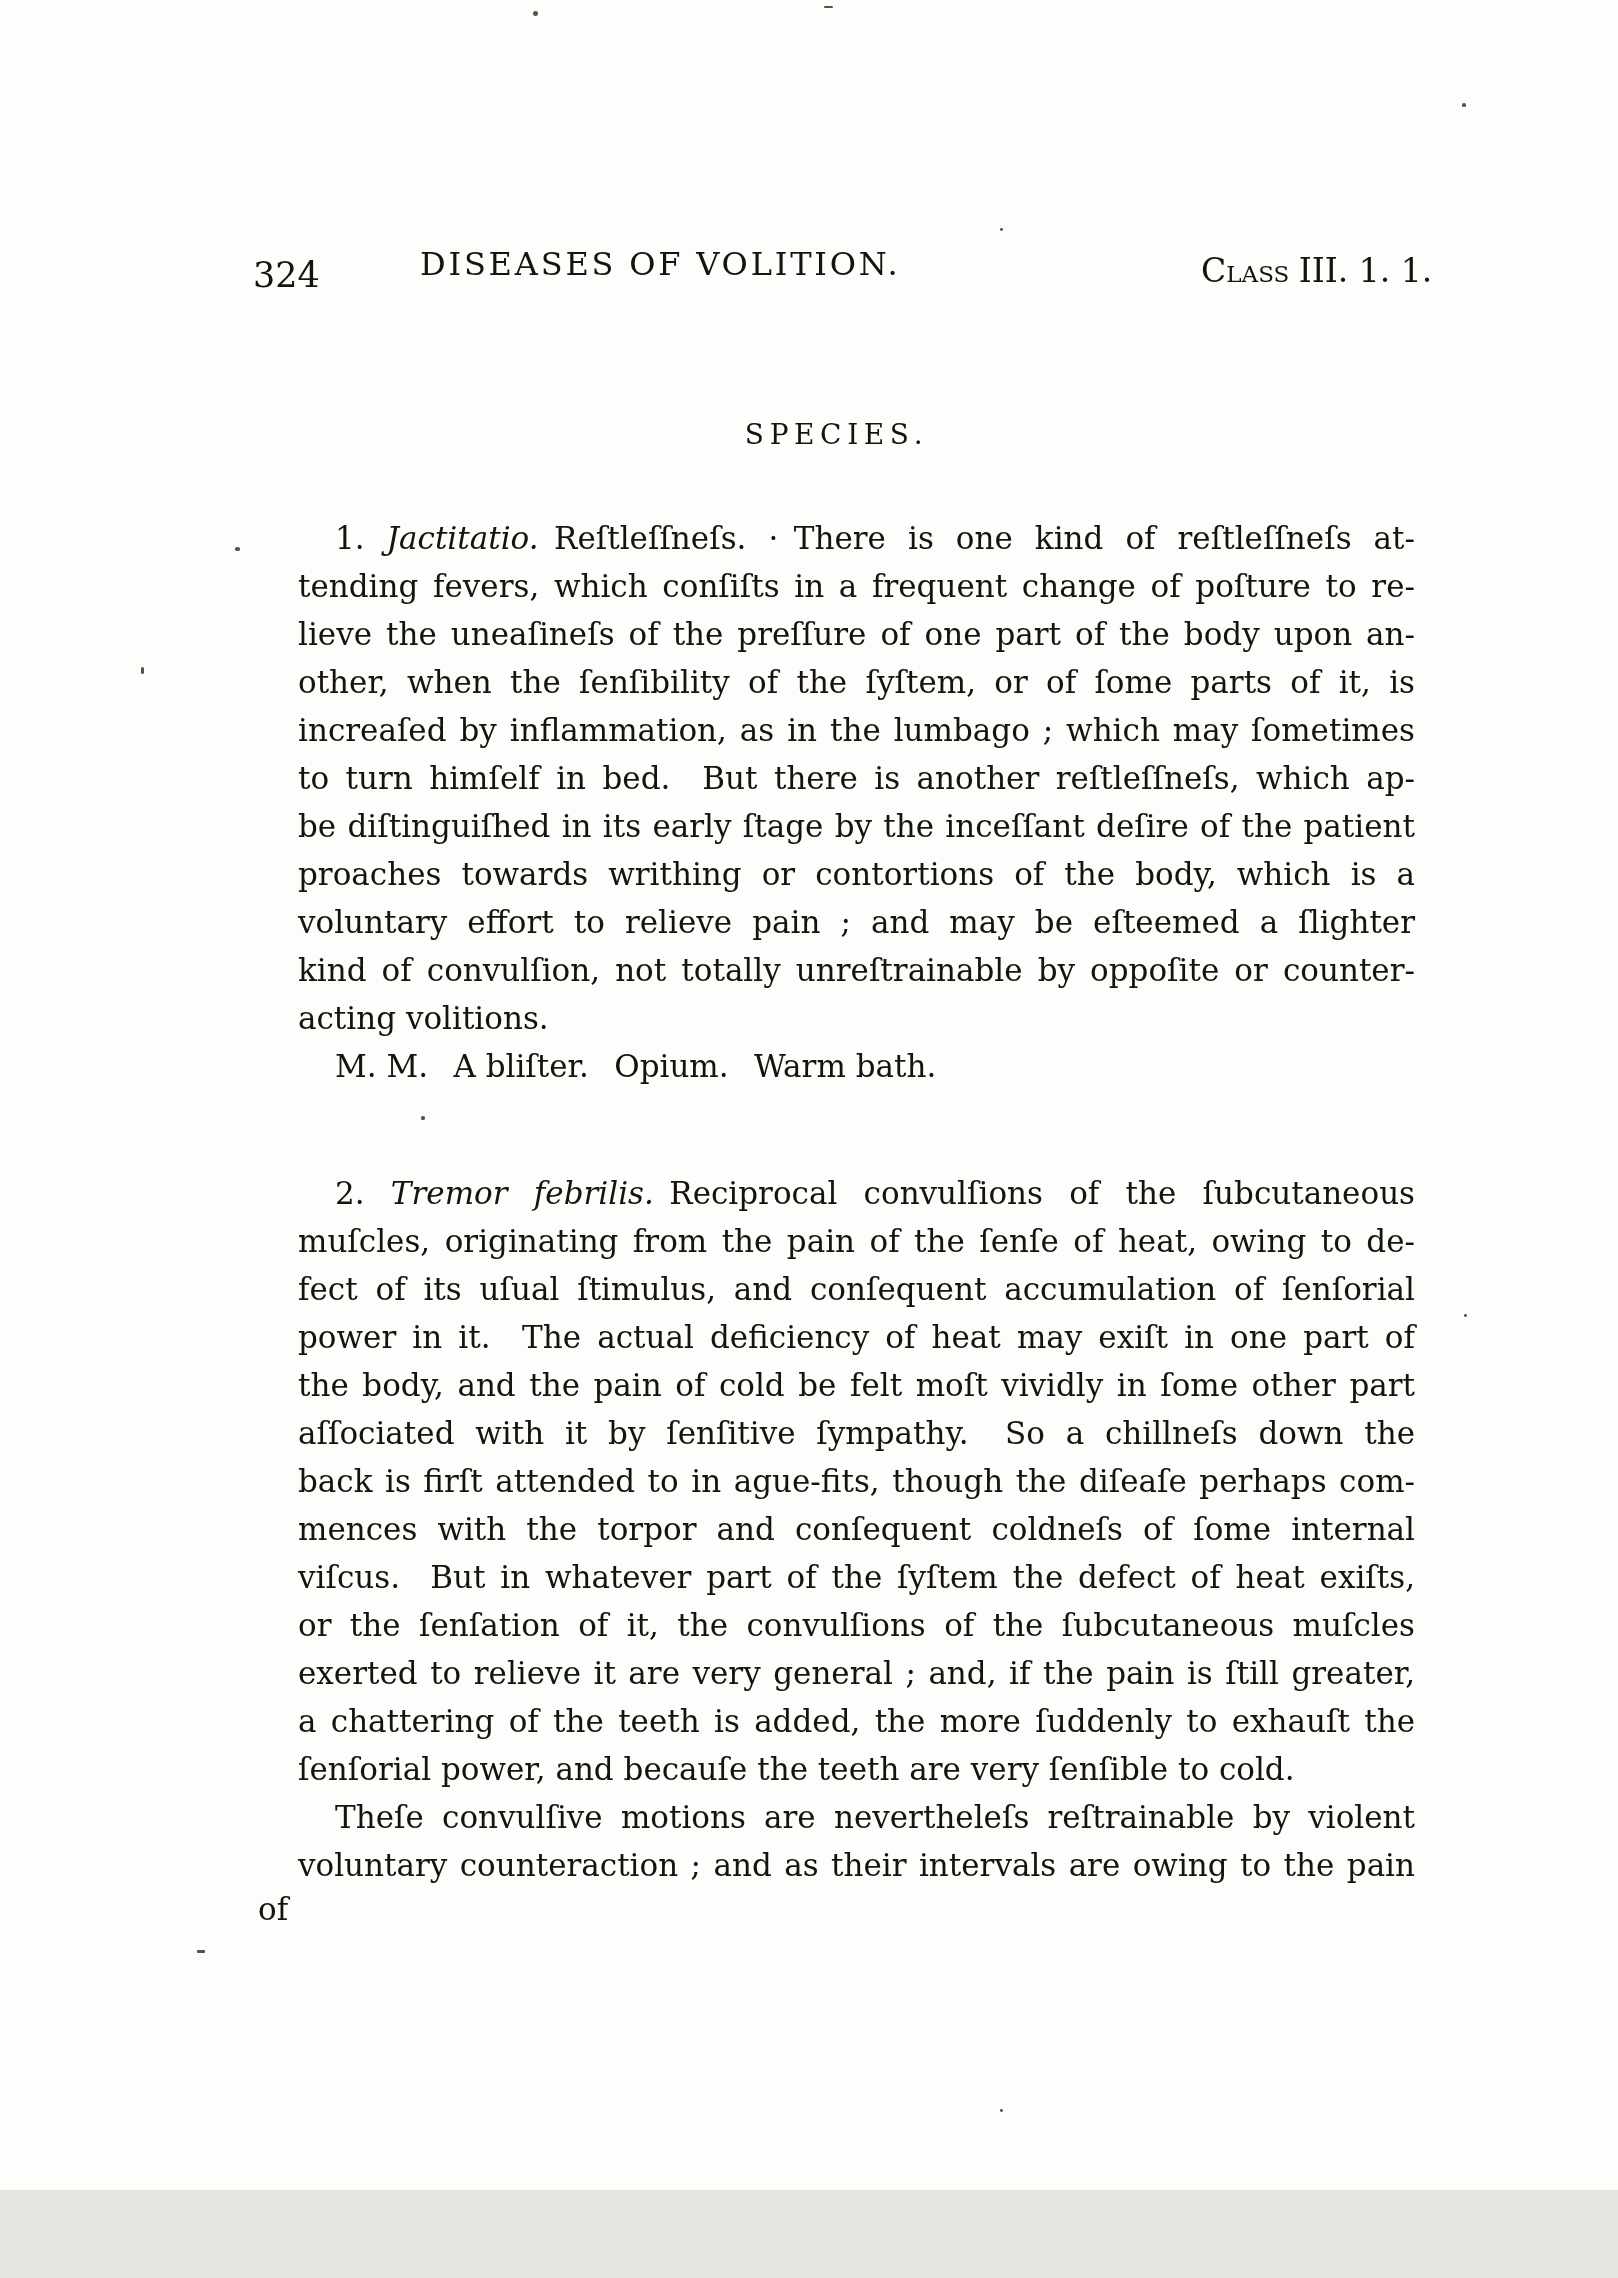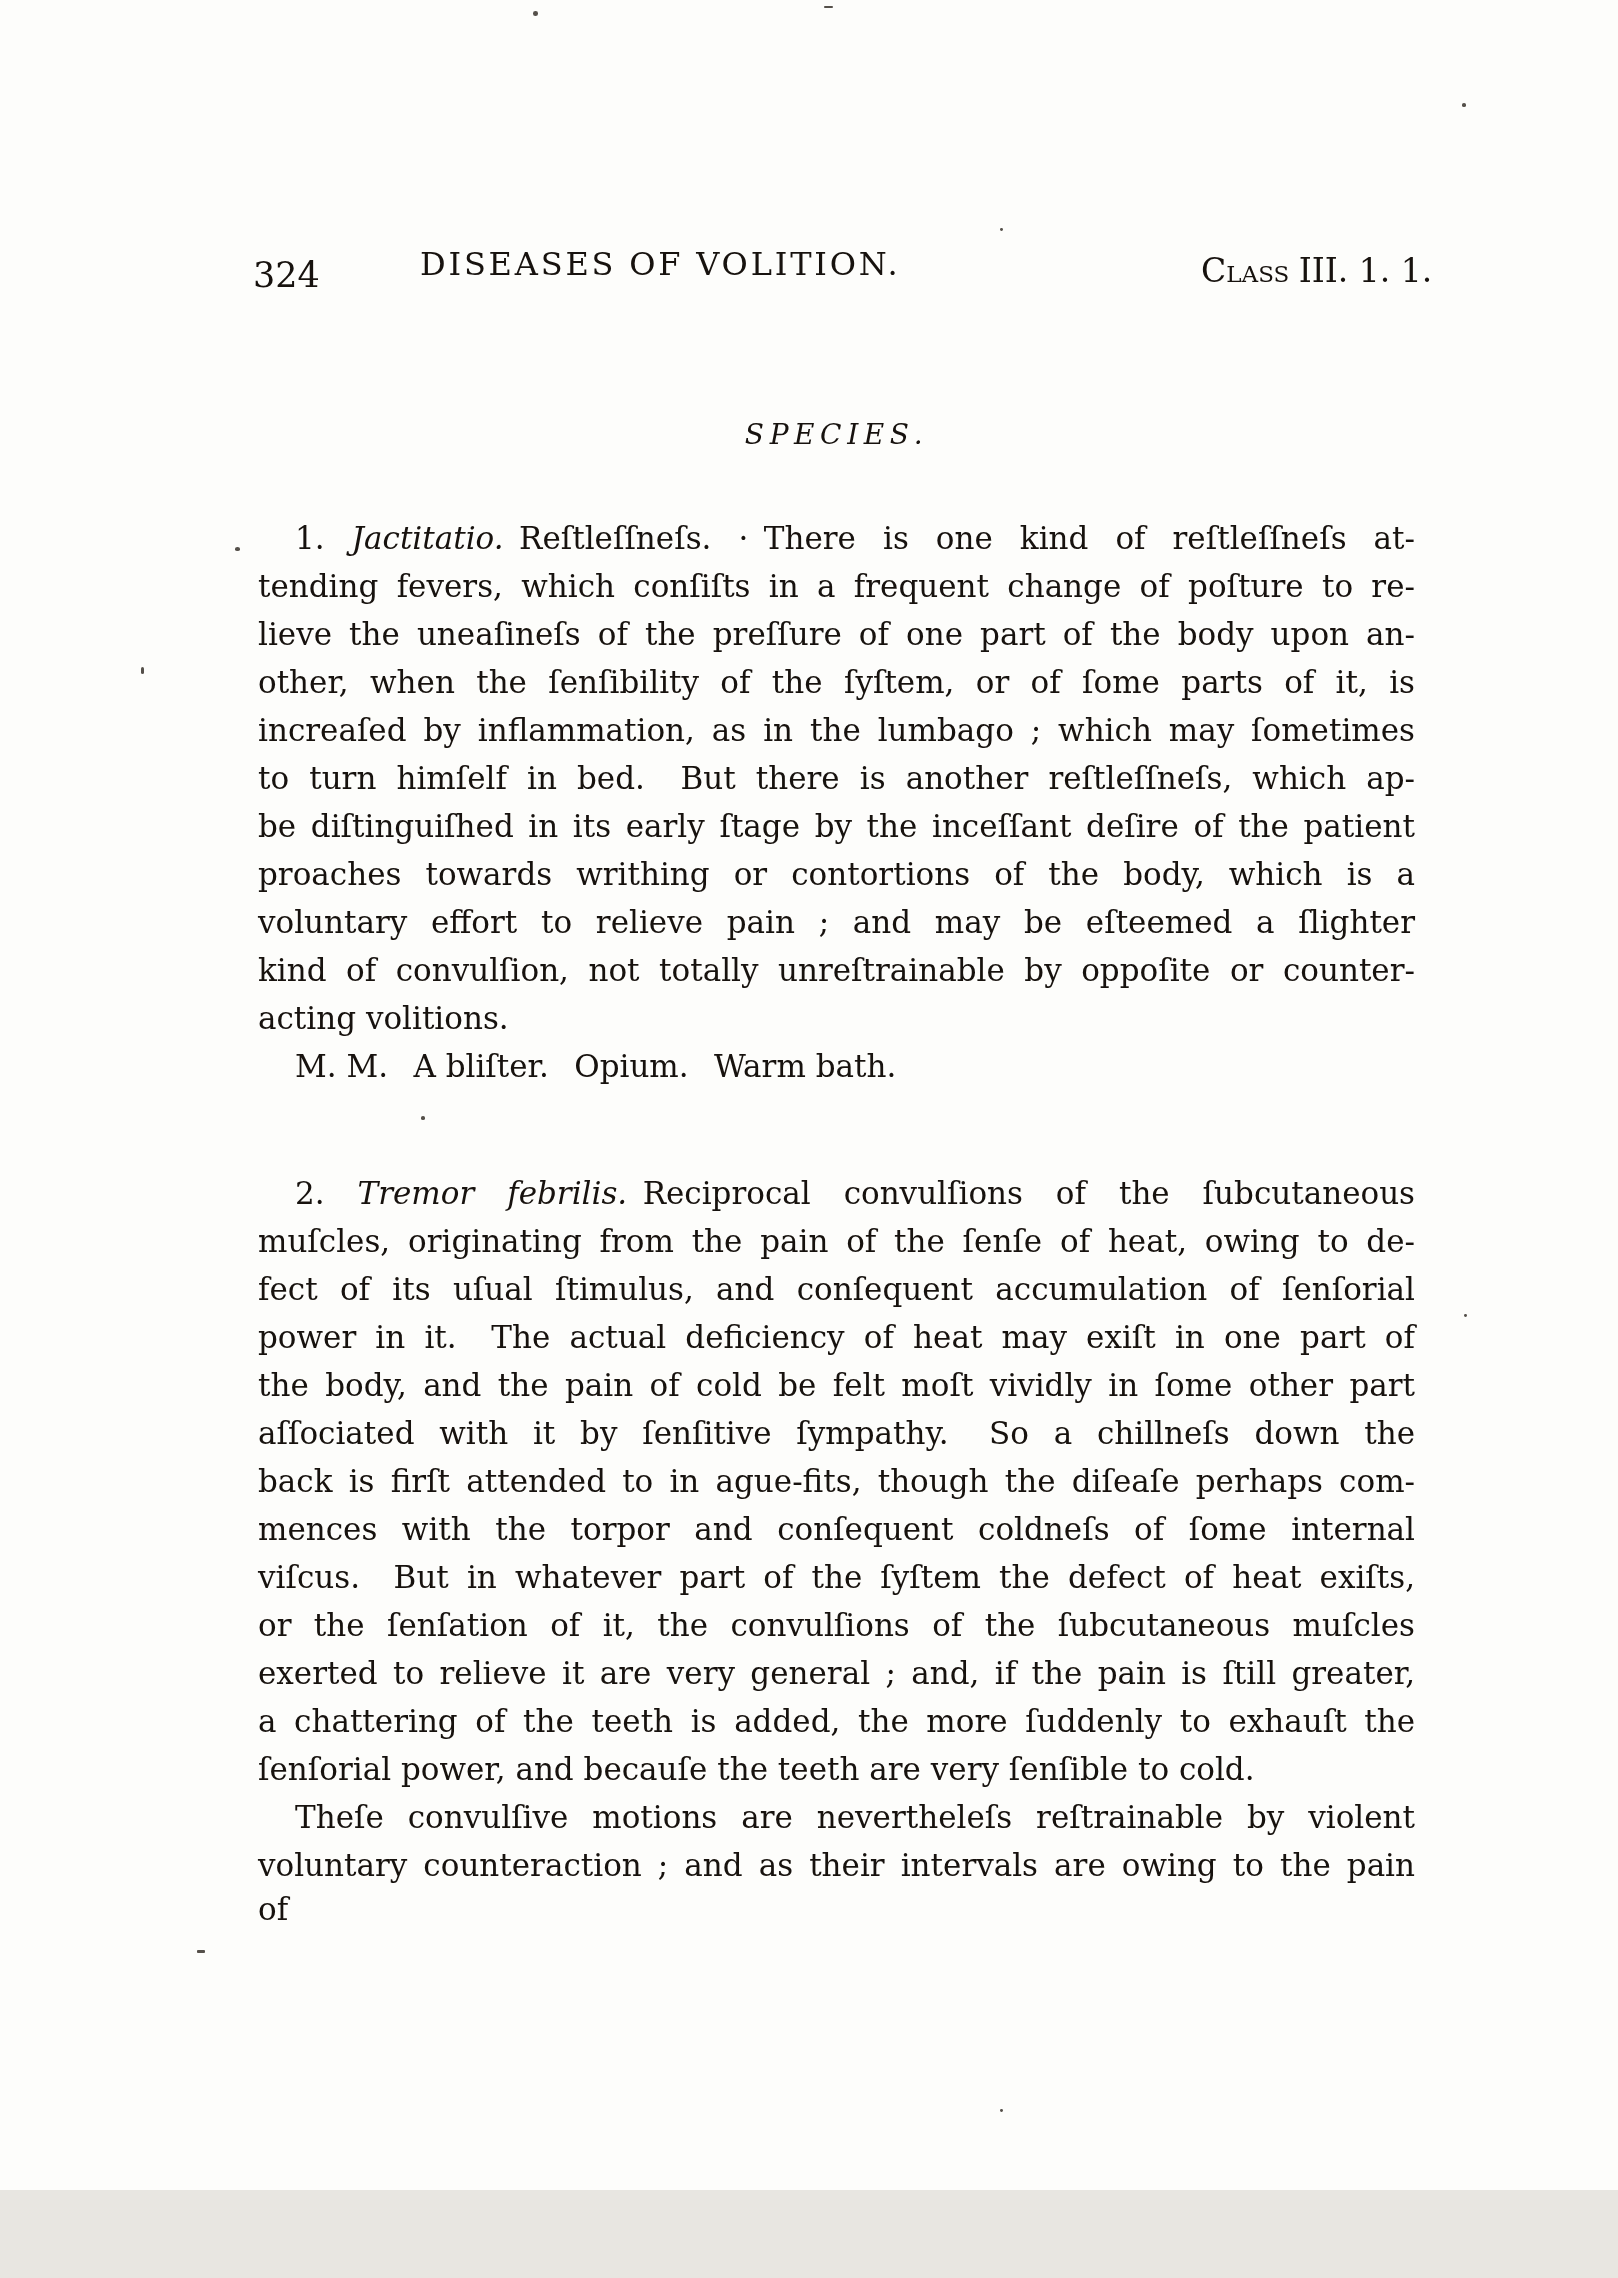--- a/index.html
+++ b/index.html
@@ -37,36 +37,36 @@
   .class-ref .val { margin-left: 9.4px; }
 
   
   .species-heading {
     position: absolute;
     left: 258px; top: 418px;
     width: 1157px;
     text-align: center;
     font-size: 28px;
     letter-spacing: 5.6px;
-    font-style: italic;
   }
 
   
   .text-block {
     position: absolute;
     left: 258px; top: 514px;
     width: 1157px;
     font-size: 31px;
     line-height: 48px;
   }
   .para { margin: 0; }
   .para.space-before { margin-top: 79px; }
   .line {
     text-align: justify;
     text-align-last: justify;
+    margin-left: 40px;
   }
   .line.last { text-align-last: left; }
   .line.indent { text-indent: 37px; }
   .it { font-style: italic; }
 
   
   .catchword {
     position: absolute;
     left: 258px; top: 1885px;
     width: 1157px;

